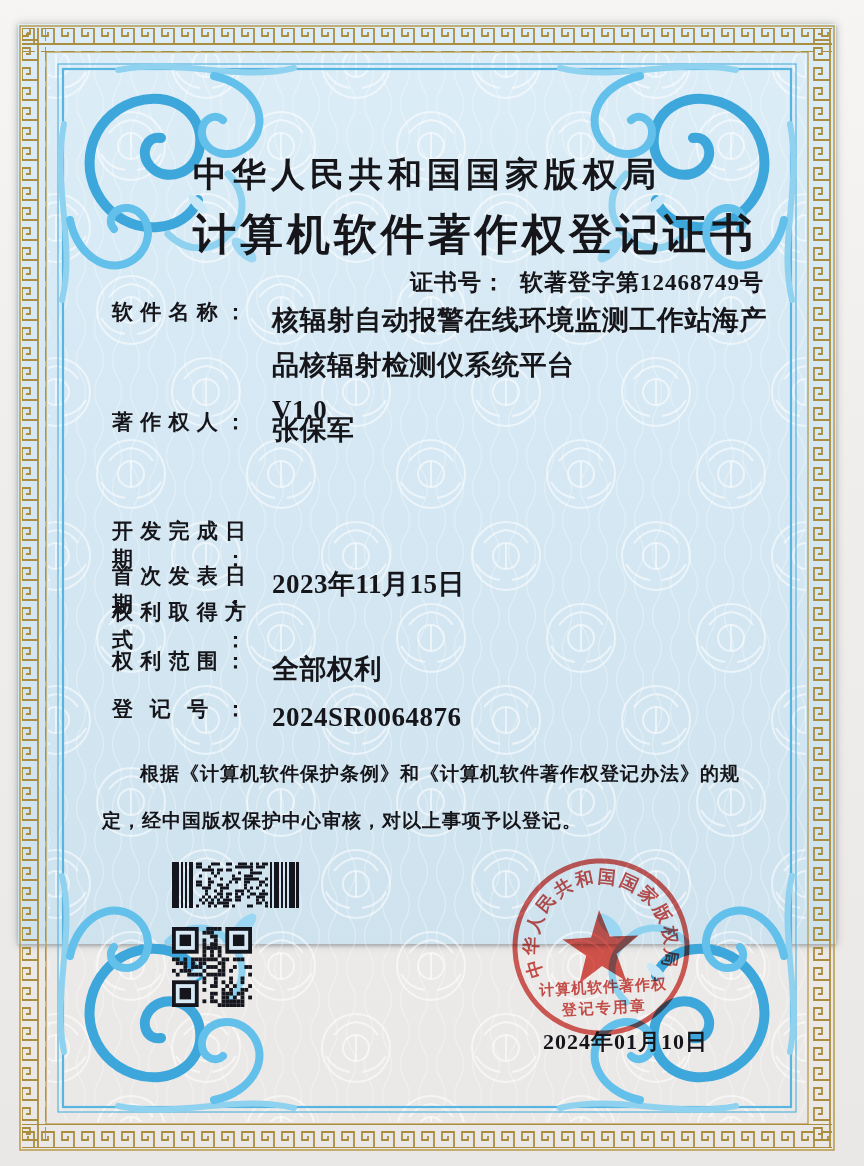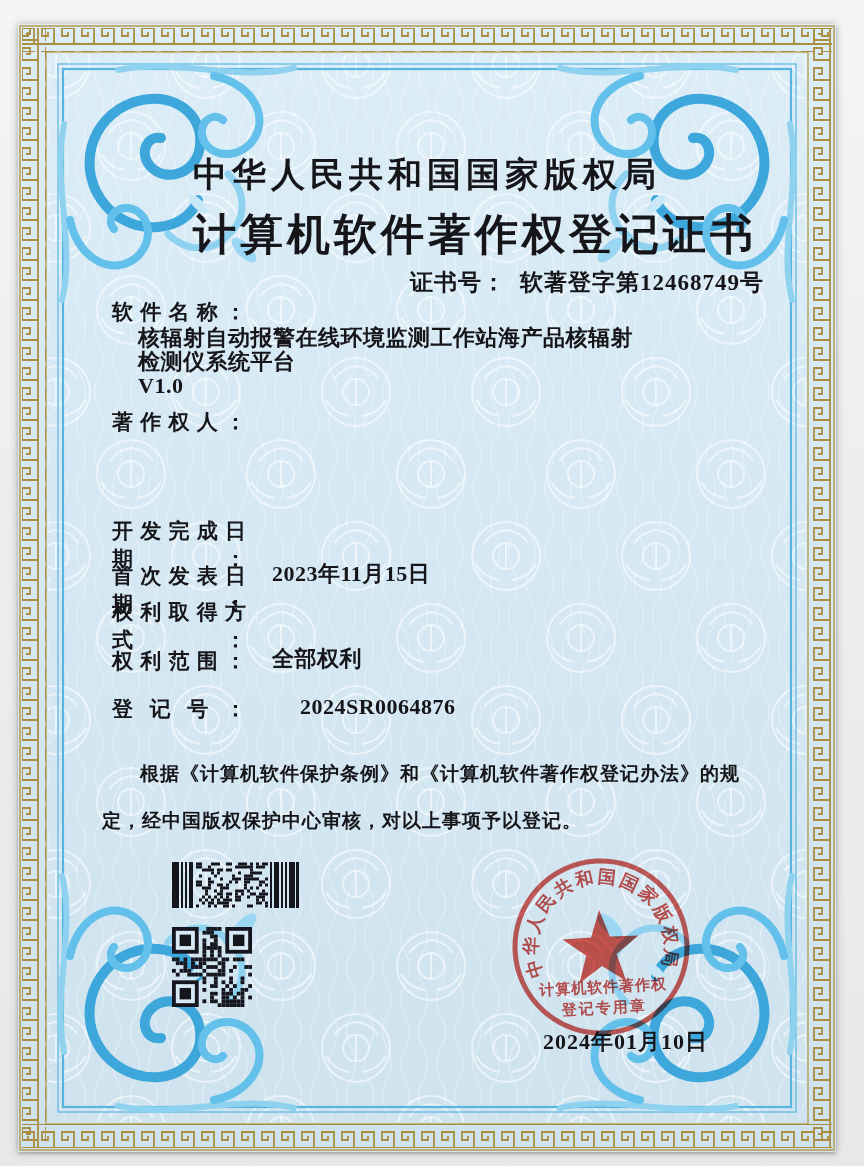--- a/index.html
+++ b/index.html
@@ -3,21 +3,21 @@
 <meta charset="utf-8">
 <style>
   html,body{margin:0;padding:0;}
   body{
     width:864px;height:1166px;position:relative;overflow:hidden;
     background:linear-gradient(180deg,#f6f5f3 0%,#efeeec 40%,#e9e8e6 100%);
     font-family:"Liberation Serif","DejaVu Serif",serif;
     color:#15151a;
   }
   .certificate{
-    position:absolute;left:18px;top:24px;width:818px;height:1128px;
+    position:absolute;left:18px;top:24px;width:818px;height:920px;
     background:linear-gradient(180deg,#dcedf7 0%,#d5e8f3 45%,#cfe3ef 100%);
     box-shadow:0 0 8px rgba(60,70,80,.35), 0 2px 3px rgba(60,70,80,.25);
     font-family:Liberation Serif, serif;
   }
   .bg-svg{position:absolute;left:0;top:0;width:818px;height:1128px;}
   .abs{position:absolute;}
   .issuer{
     left:0;top:128px;width:100%;text-align:center;
     font-size:34px;font-weight:700;letter-spacing:5px;
   }
@@ -28,25 +28,25 @@
   .certno{
     top:243px;right:72px;font-size:23px;font-weight:700;letter-spacing:1px;
   }
   .certno .gap{display:inline-block;width:14px;}
   .row{position:absolute;left:94px;display:flex;align-items:flex-start;}
   .lbl{
     width:134px;flex:none;font-size:21px;font-weight:700;
     text-align:justify;text-align-last:justify;
   }
   .val{
-    margin-left:26px;width:498px;font-size:22px;font-weight:700;
-    line-height:24px;letter-spacing:0.5px;
-  }
-  .r0{top:274px;flex-direction:column;} .r1{top:384px;} .r2{top:456px;margin-top:37px;} .r3{top:522px;margin-top:16px;}
-  .r4{top:574px;} .r5{top:623px;} .r6{top:671px;gap:28px;}
+    margin-left:26px;width:498px;font-size:27px;font-weight:700;
+    line-height:45px;letter-spacing:0.5px;
+  }
+  .r0{top:274px;} .r1{top:384px;} .r2{top:456px;margin-top:37px;} .r3{top:522px;margin-top:16px;}
+  .r4{top:574px;} .r5{top:623px;} .r6{top:671px;}
   .statement{
     left:84px;top:726px;width:666px;
     font-size:19px;font-weight:700;line-height:47px;
     text-indent:2em;letter-spacing:1px;
   }
   .barcode{left:154px;top:838px;width:127px;height:46px;}
   .qrcode{left:154px;top:903px;width:80px;height:80px;}
   .seal{left:478px;top:818px;width:210px;height:210px;mix-blend-mode:multiply;}
   .sealdate{
     left:500px;top:1003px;width:190px;text-align:right;
@@ -122,20 +122,21 @@
 
   <div class="row r0">
     <span class="lbl">软件名称：</span>
     <div class="val">
       <div>核辐射自动报警在线环境监测工作站海产品核辐射检测仪系统平台</div>
       <div>V1.0</div>
     </div>
   </div>
   <div class="row r1">
     <span class="lbl">著作权人：</span>
+    <div class="val">张保军</div>
   </div>
   <div class="row r2">
     <span class="lbl">开发完成日期：</span>
   </div>
   <div class="row r3">
     <span class="lbl">首次发表日期：</span>
     <div class="val">2023年11月15日</div>
   </div>
   <div class="row r4">
     <span class="lbl">权利取得方式：</span>

